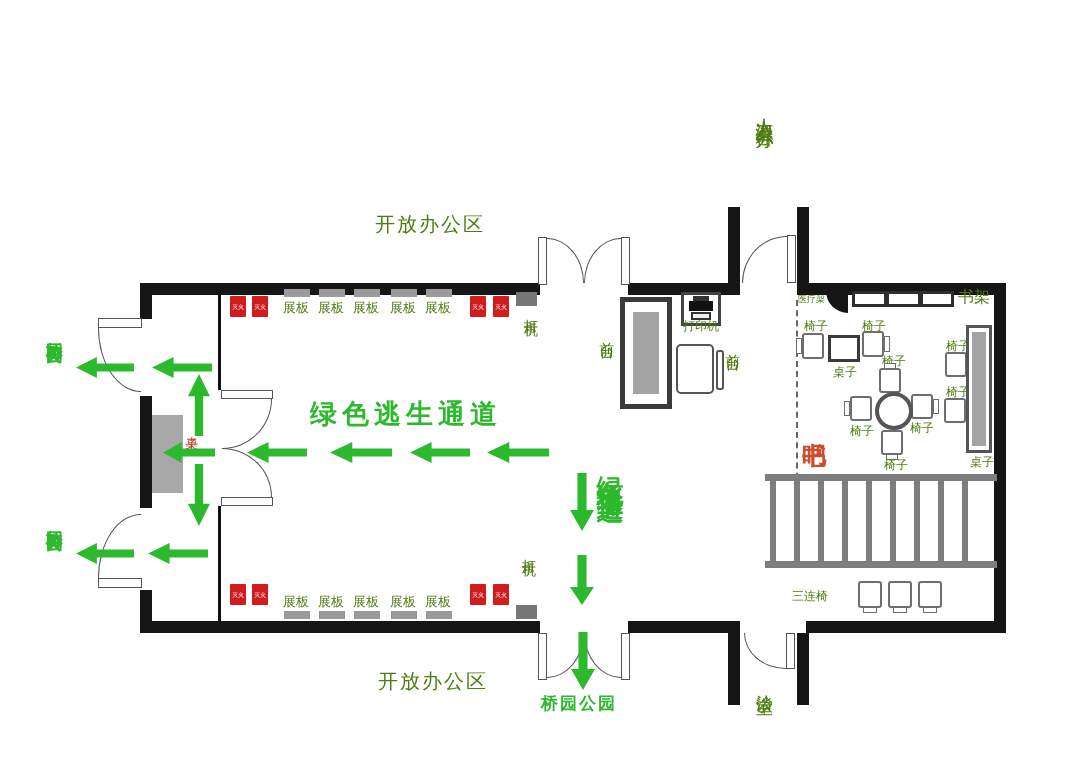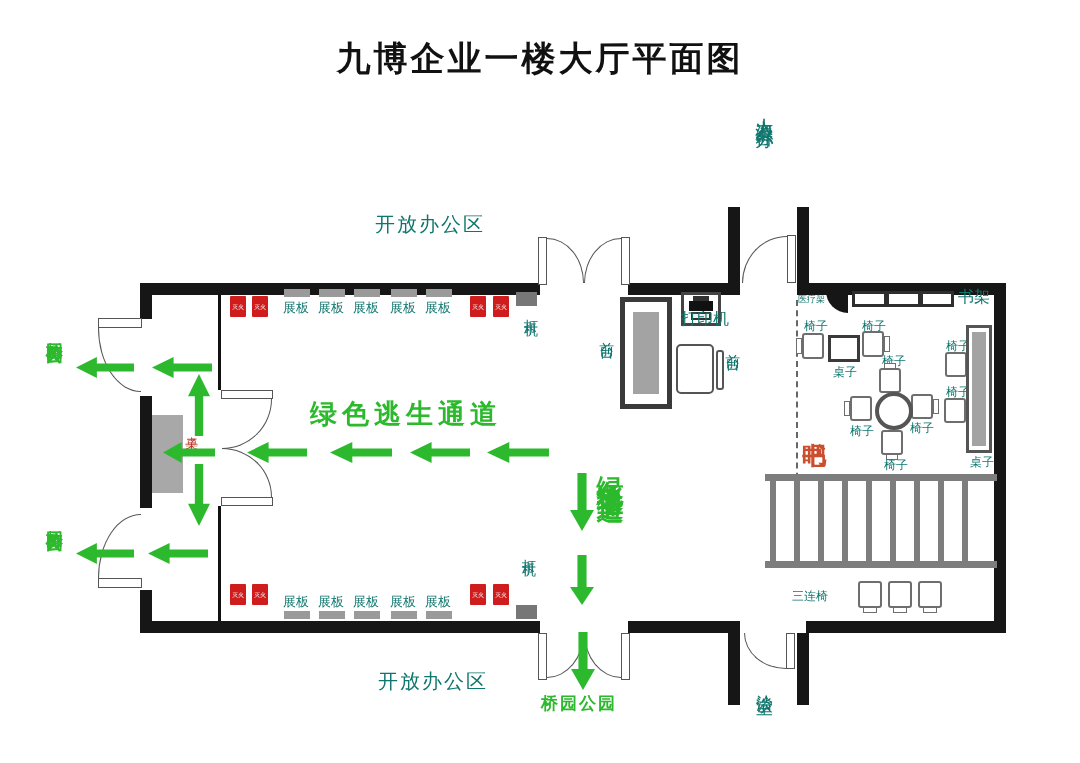--- a/index.html
+++ b/index.html
@@ -1,20 +1,20 @@
 <!DOCTYPE html>
 <html><head>
 <meta charset="utf-8">
 <style>
   html,body{margin:0;padding:0;background:#fff;font-family:"DejaVu Sans","Liberation Sans",sans-serif}
   .plan{position:relative;width:1080px;height:763px;background:#fff;overflow:hidden}
   .plan *{box-sizing:border-box}
   .abs{position:absolute}
   .wall{position:absolute;background:#161616}
-  .lbl{position:absolute;color:#0f766e;line-height:1.18;white-space:nowrap}
+  .lbl{position:absolute;color:#4d7c0f;line-height:1.18;white-space:nowrap}
   .v{writing-mode:vertical-rl;letter-spacing:2px;white-space:normal}
   .green{position:absolute;color:#2db92d;font-weight:bold;white-space:nowrap;text-shadow:0 0 1px rgba(255,255,255,.6)}
   .tab{position:absolute;background:#9a9a9a}
   .ext{position:absolute;background:#cf1d1d;color:#fff;font-size:6px;line-height:1;display:flex;align-items:center;justify-content:center;text-align:center;border-radius:1px}
   .chair{position:absolute;border:2px solid #6e6e6e;border-radius:3px;background:#fff}
   .chair::after{content:"";position:absolute;background:#fff;border:1.5px solid #6e6e6e;left:15%;right:15%;bottom:-7px;height:4px}
   .chair.bt::after{bottom:auto;top:-7px}
   .chair.bl::after{left:-8px;right:auto;top:15%;bottom:15%;width:4px;height:auto}
   .chair.br::after{right:-8px;left:auto;top:15%;bottom:15%;width:4px;height:auto}
   .arr{position:absolute;background:#2db92d}
@@ -24,21 +24,20 @@
   .leaf{position:absolute;background:#fff;border:1.5px solid #555}
   .arc{position:absolute}
   .rail{position:absolute;background:#7d7d7d}
   .step{position:absolute;background:#7d7d7d;width:6px;height:80px;top:481px}
 </style>
 </head>
 <body>
 
 <div class="plan">
 
-  <div class="abs" style="left:0;right:0;top:36px;text-align:center;font-size:34px;font-weight:900;color:#111;letter-spacing:3px">九博企业一楼大厅平面图</div>
 
   <div class="lbl" style="left:375px;top:213px;font-size:20px;letter-spacing:2px">开放办公区</div>
   <div class="lbl" style="left:378px;top:670px;font-size:20px;letter-spacing:2px">开放办公区</div>
   <div class="lbl v" style="left:754px;top:104px;font-size:18px">人力资源综合办</div>
   <div class="lbl v" style="left:755px;top:681px;font-size:17px">洽谈室</div>
   <div class="lbl v" style="left:800px;top:423px;font-size:24px;font-weight:bold;color:#c94f2f">书吧</div>
 
   <div class="green v" style="left:44px;top:328px;font-size:17px">桥园公园</div>
   <div class="green v" style="left:44px;top:516px;font-size:17px">桥园公园</div>
   <div class="green" style="left:541px;top:692px;font-size:17px;letter-spacing:2px">桥园公园</div>
@@ -129,21 +128,21 @@
 
   <div class="abs" style="left:620px;top:297px;width:52px;height:112px;border:5px solid #3a3a3a;background:#fff"></div>
   <div class="abs" style="left:633px;top:312px;width:26px;height:82px;background:#a3a3a3"></div>
   <div class="lbl v" style="left:597px;top:330px;font-size:15px">前台</div>
   <div class="lbl v" style="left:723px;top:342px;font-size:15px">前台</div>
 
   <div class="abs" style="left:681px;top:292px;width:40px;height:34px;border:3px solid #444;background:#fff"></div>
   <div class="abs" style="left:693px;top:296px;width:16px;height:5px;background:#333"></div>
   <div class="abs" style="left:689px;top:301px;width:24px;height:10px;background:#111"></div>
   <div class="abs" style="left:691px;top:312px;width:20px;height:8px;border:2px solid #333;background:#eee"></div>
-  <div class="lbl" style="left:681px;top:310px;width:40px;text-align:right;font-size:16px">打印机</div>
+  <div class="lbl" style="left:681px;top:319px;width:40px;text-align:center;font-size:12px">打印机</div>
 
   <div class="abs" style="left:676px;top:344px;width:38px;height:50px;border:2px solid #555;border-radius:5px;background:#fff"></div>
   <div class="abs" style="left:716px;top:350px;width:8px;height:40px;border:2px solid #555;border-radius:3px;background:#fff"></div>
 
   <div class="abs" style="left:796px;top:300px;width:0;height:260px;border-left:2px dashed #666"></div>
   <div class="lbl" style="left:798px;top:294px;font-size:9px">医疗架</div>
   <div class="abs" style="left:826px;top:291px;width:22px;height:22px;background:#161616;border-bottom-left-radius:100% 100%"></div>
   <div class="abs" style="left:852px;top:291px;width:102px;height:16px;border:3px solid #2e2e2e;background:#fff"></div>
   <div class="abs" style="left:884px;top:293px;width:5px;height:12px;background:#2e2e2e"></div>
   <div class="abs" style="left:918px;top:293px;width:5px;height:12px;background:#2e2e2e"></div>

